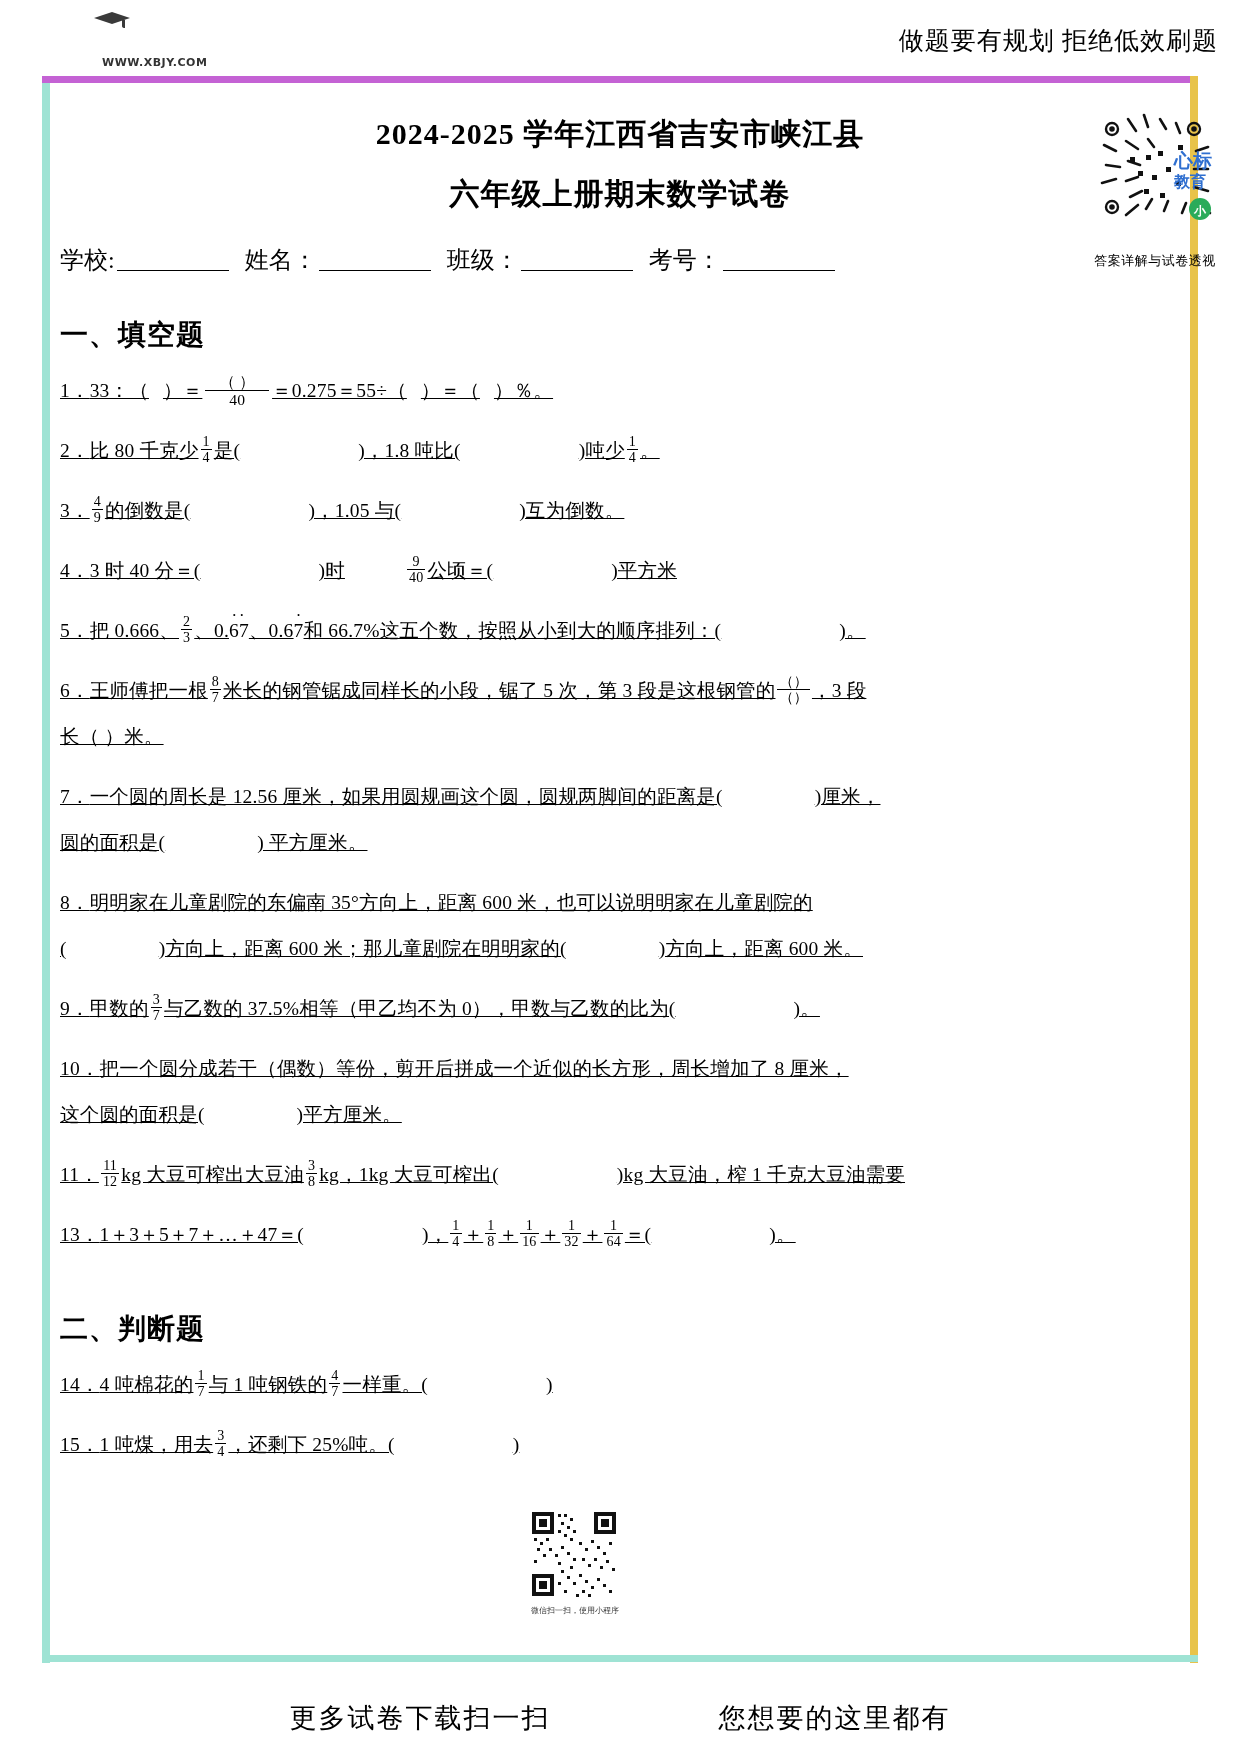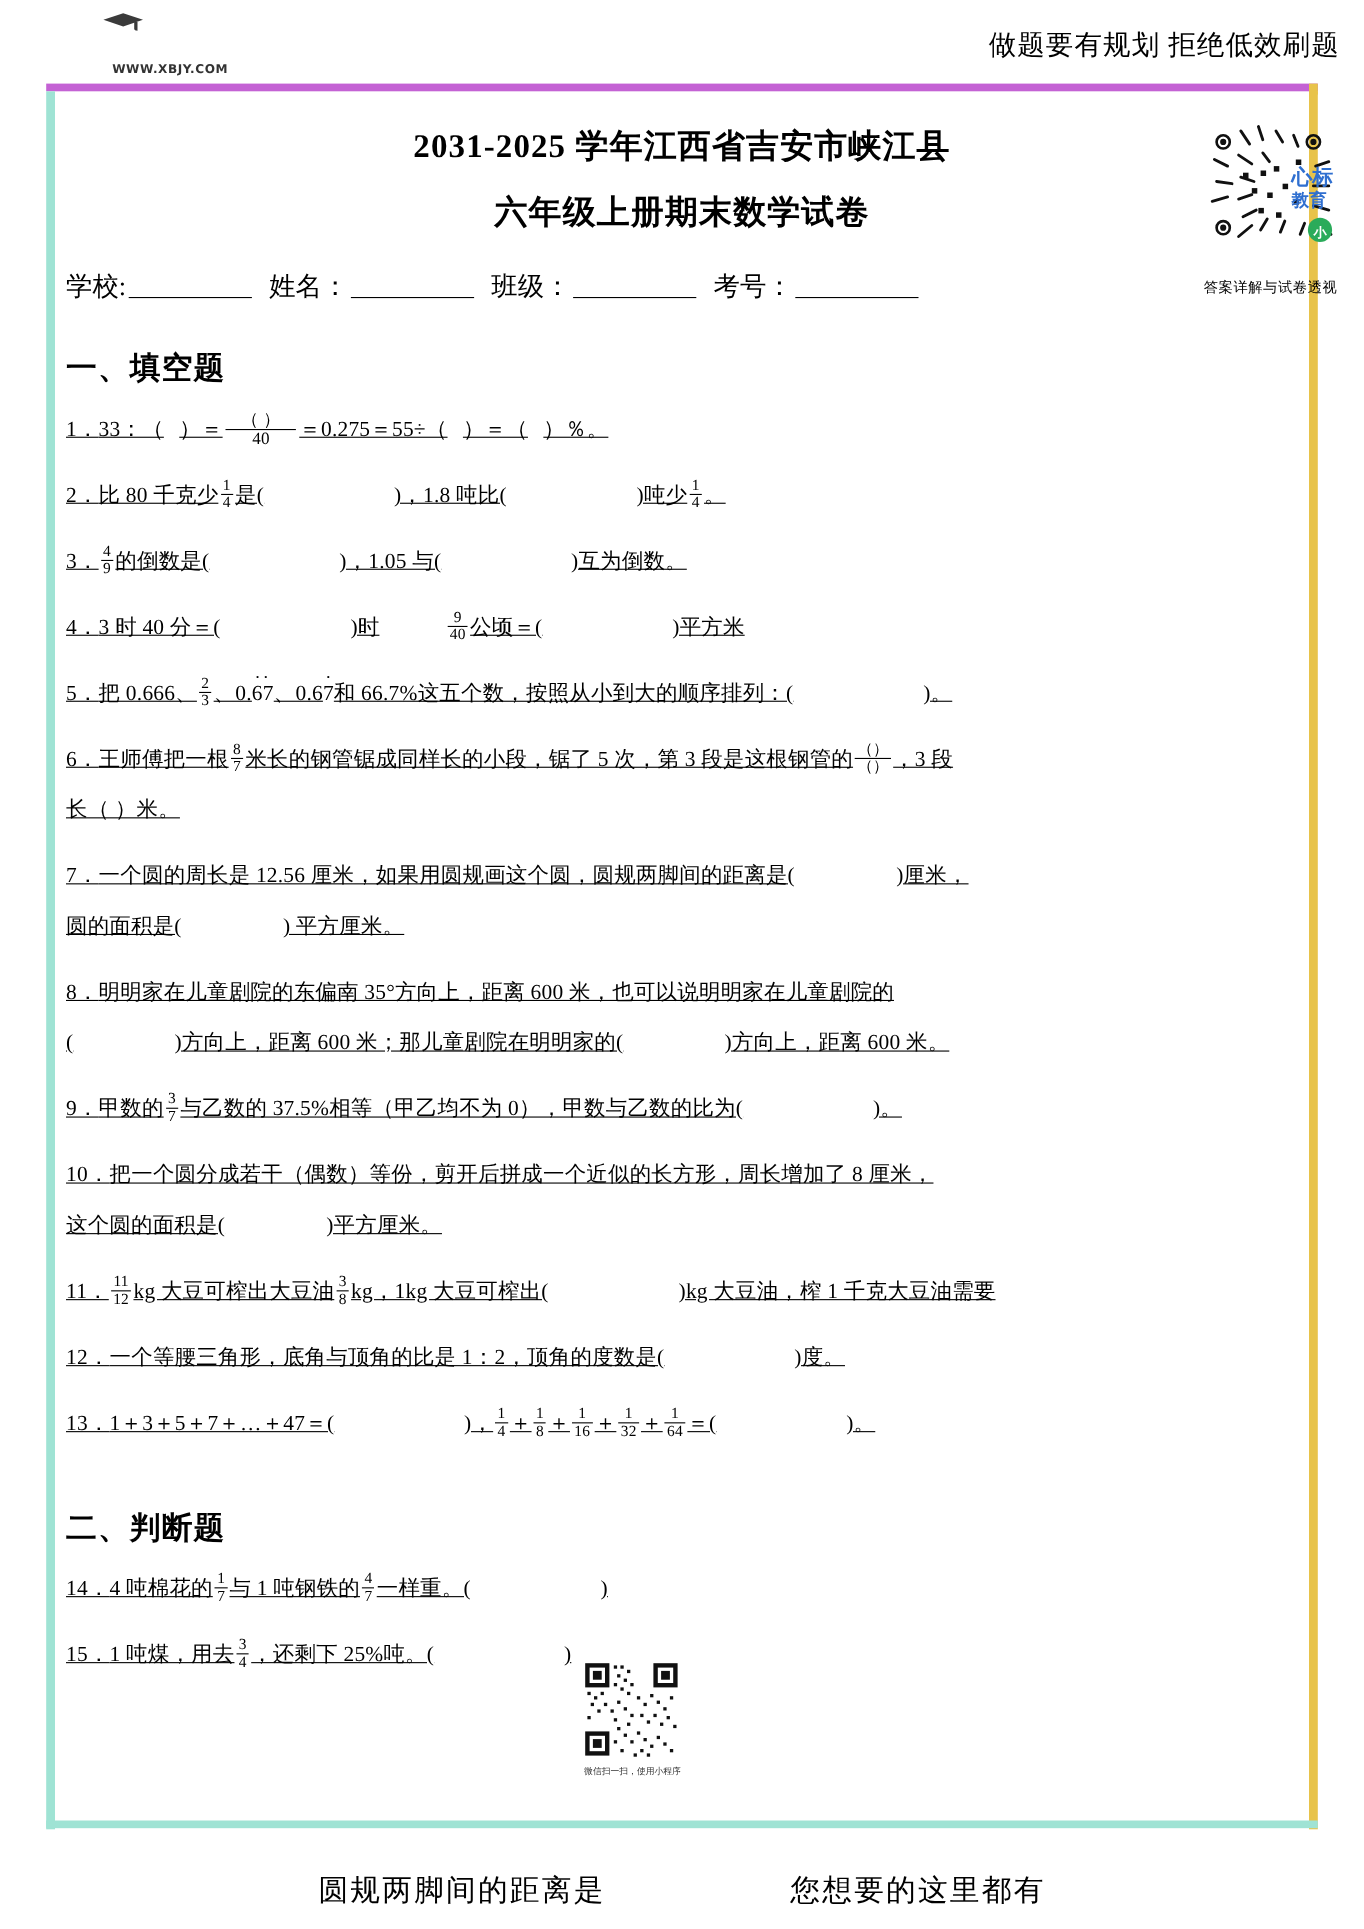--- a/index.html
+++ b/index.html
@@ -223,21 +223,21 @@
       </g>
       <text x="84" y="62" font-family="DejaVu Sans, sans-serif" font-size="19" font-weight="bold" fill="#2f6fd0">心标</text>
       <text x="84" y="82" font-family="DejaVu Sans, sans-serif" font-size="16" font-weight="bold" fill="#2f6fd0">教育</text>
       <circle cx="110" cy="104" r="11" fill="#2aab5a"></circle>
       <text x="110" y="110" text-anchor="middle" font-family="DejaVu Sans, sans-serif" font-size="12" font-weight="bold" fill="#fff">小</text>
     </svg>
   </div>
   <div class="qr-caption">答案详解与试卷透视</div>
 
   <div class="title">
-    <span>2031-2025 学年江西省吉安市峡江县</span>
+    <span>2024-2025 学年江西省吉安市峡江县</span>
     <span class="l2">六年级上册期末数学试卷</span>
   </div>
 
   <div class="info-line">
     <span>学校:</span><span class="blank"></span><span class="gap"></span><span>姓名：</span><span class="blank"></span><span class="gap"></span><span>班级：</span><span class="blank"></span><span class="gap"></span><span>考号：</span><span class="blank"></span>
   </div>
 
   <div class="section-head">一、填空题</div>
 
   <div class="q">
@@ -289,23 +289,20 @@
     <span>10．</span><span>把一个圆分成若干（偶数）等份，剪开后拼成一个近似的长方形，周长增加了 8 厘米，</span>
   </div>
   <div class="q" style="margin-top:0;">
     <span>这个圆的面积是(</span><span class="blank-md"></span><span>)平方厘米。</span>
   </div>
 
   <div class="q">
     <span>11．</span><span class="frac"><span class="n">11</span><span class="d">12</span></span><span>kg 大豆可榨出大豆油</span><span class="frac"><span class="n">3</span><span class="d">8</span></span><span>kg，1kg 大豆可榨出(</span><span class="blank-lg"></span><span>)kg 大豆油，榨 1 千克大豆油需要</span>
   </div>
 
-  <div class="q">
-    <span>12．</span><span>一个等腰三角形，底角与顶角的比是 1：2，顶角的度数是(</span><span class="blank-lg"></span><span>)度。</span>
-  </div>
 
   <div class="q">
     <span>13．</span><span>1＋3＋5＋7＋…＋47＝(</span><span class="blank-lg"></span><span>)，</span><span class="frac"><span class="n">1</span><span class="d">4</span></span><span>＋</span><span class="frac"><span class="n">1</span><span class="d">8</span></span><span>＋</span><span class="frac"><span class="n">1</span><span class="d">16</span></span><span>＋</span><span class="frac"><span class="n">1</span><span class="d">32</span></span><span>＋</span><span class="frac"><span class="n">1</span><span class="d">64</span></span><span>＝(</span><span class="blank-lg"></span><span>)。</span>
   </div>
 
   <div class="section-head" style="margin-top:52px;">二、判断题</div>
 
   <div class="q">
     <span>14．</span><span>4 吨棉花的</span><span class="frac"><span class="n">1</span><span class="d">7</span></span><span>与 1 吨钢铁的</span><span class="frac"><span class="n">4</span><span class="d">7</span></span><span>一样重。(</span><span class="blank-lg"></span><span>)</span>
   </div>
@@ -376,15 +373,15 @@
           <rect x="48" y="86" width="3" height="3"></rect>
           <rect x="60" y="86" width="3" height="3"></rect>
         <rect x="30" y="74" width="3" height="3"></rect>
           <rect x="42" y="58" width="3" height="3"></rect>
           <rect x="54" y="82" width="3" height="3"></rect>
       </g>
     </svg>
   </div>
   <div class="footer-qr-label">微信扫一扫，使用小程序</div>
   <div class="footer-text">
-    <span class="fl">圆规两脚间的距离是</span><span class="fspace"></span><span class="fl">您想要的这里都有</span>
+    <span class="fl">更多试卷下载扫一扫</span><span class="fspace"></span><span class="fl">您想要的这里都有</span>
   </div>
 </div>
 
 </body></html>

